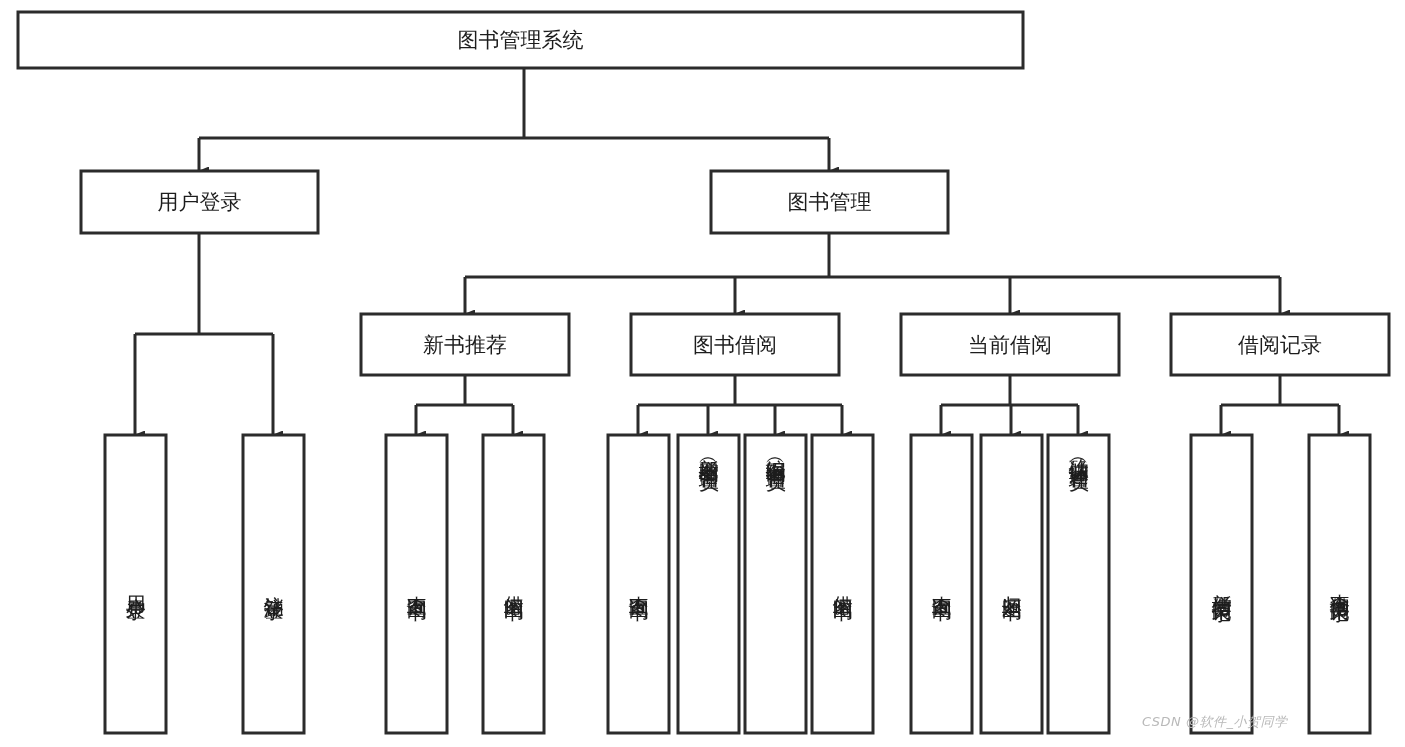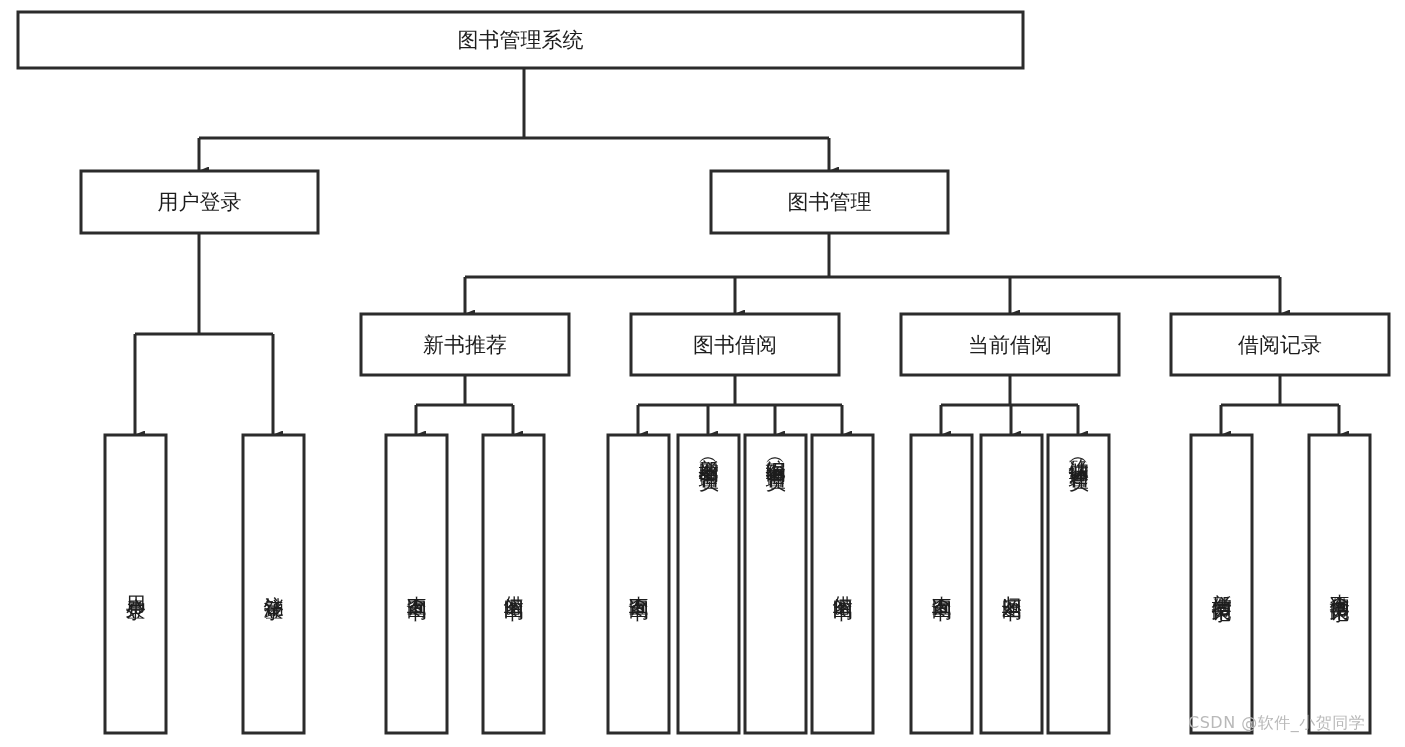--- a/index.html
+++ b/index.html
@@ -59,27 +59,28 @@
     text-orientation: upright;
     font-family: "DejaVu Sans", "Liberation Sans", sans-serif;
     font-size: 20px;
     line-height: 1.18;
     color: #1d1d1d;
     letter-spacing: 2px;
     white-space: nowrap;
   }
   #watermark {
     position: absolute;
-    left: 1188px;
+    left: 1142px;
     top: 713px;
     font-family: "DejaVu Sans", "Liberation Sans", sans-serif;
-    font-size: 16px;
+    font-size: 13px;
     color: #b9b9b9;
     white-space: nowrap;
     letter-spacing: 0.5px;
+    font-style: italic;
   }
 </style>
 </head>
 <body>
 
 <div id="diagram-root">
 
   <svg class="diagram-canvas" viewBox="0 0 1405 747">
     <defs>
       <marker id="arrowhead" markerWidth="9" markerHeight="11" refX="4.5" refY="10" orient="auto" markerUnits="userSpaceOnUse">

